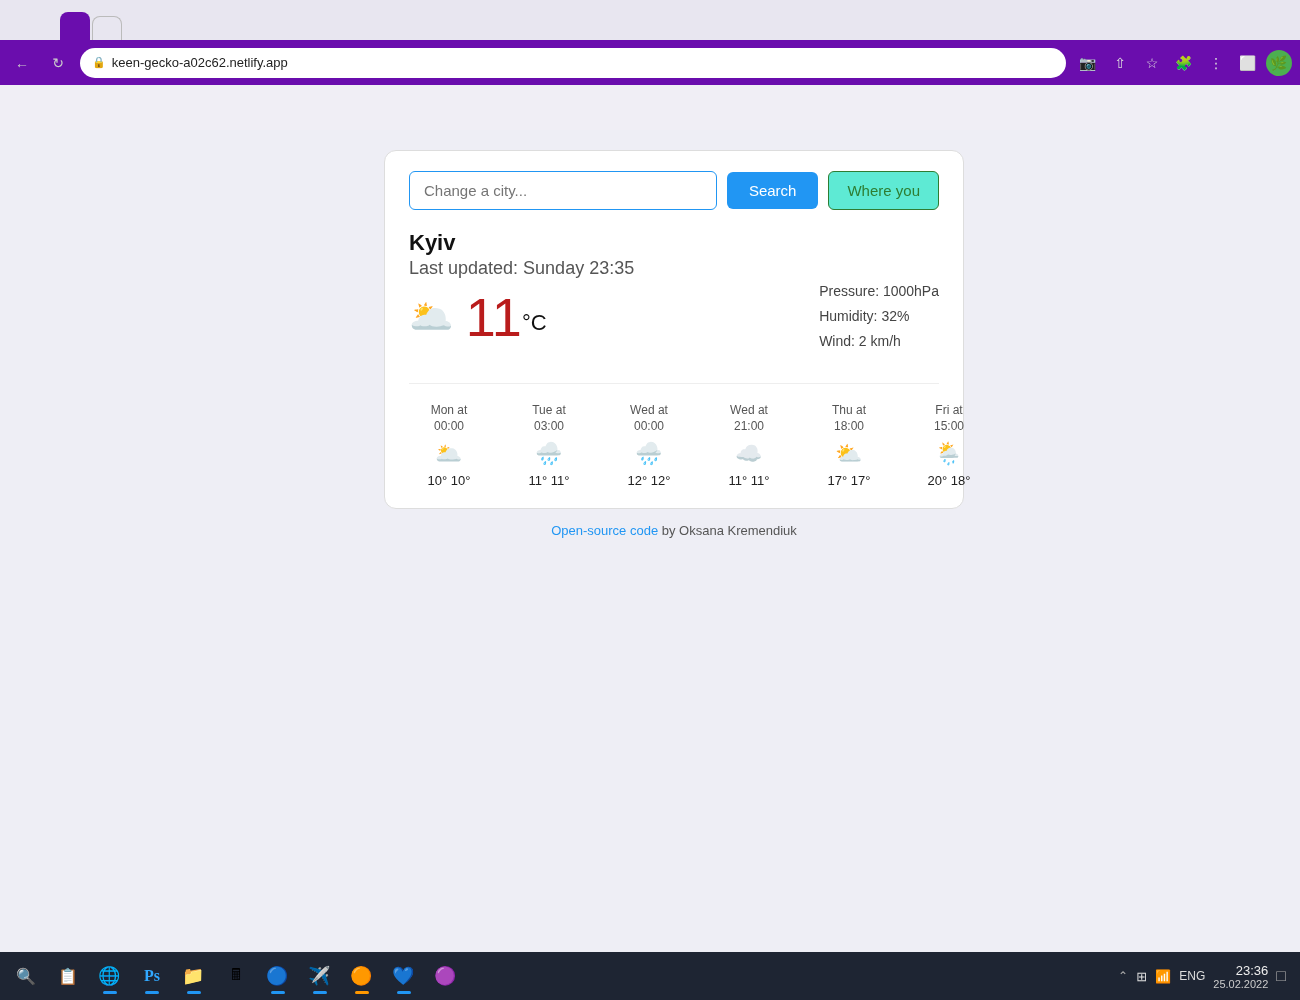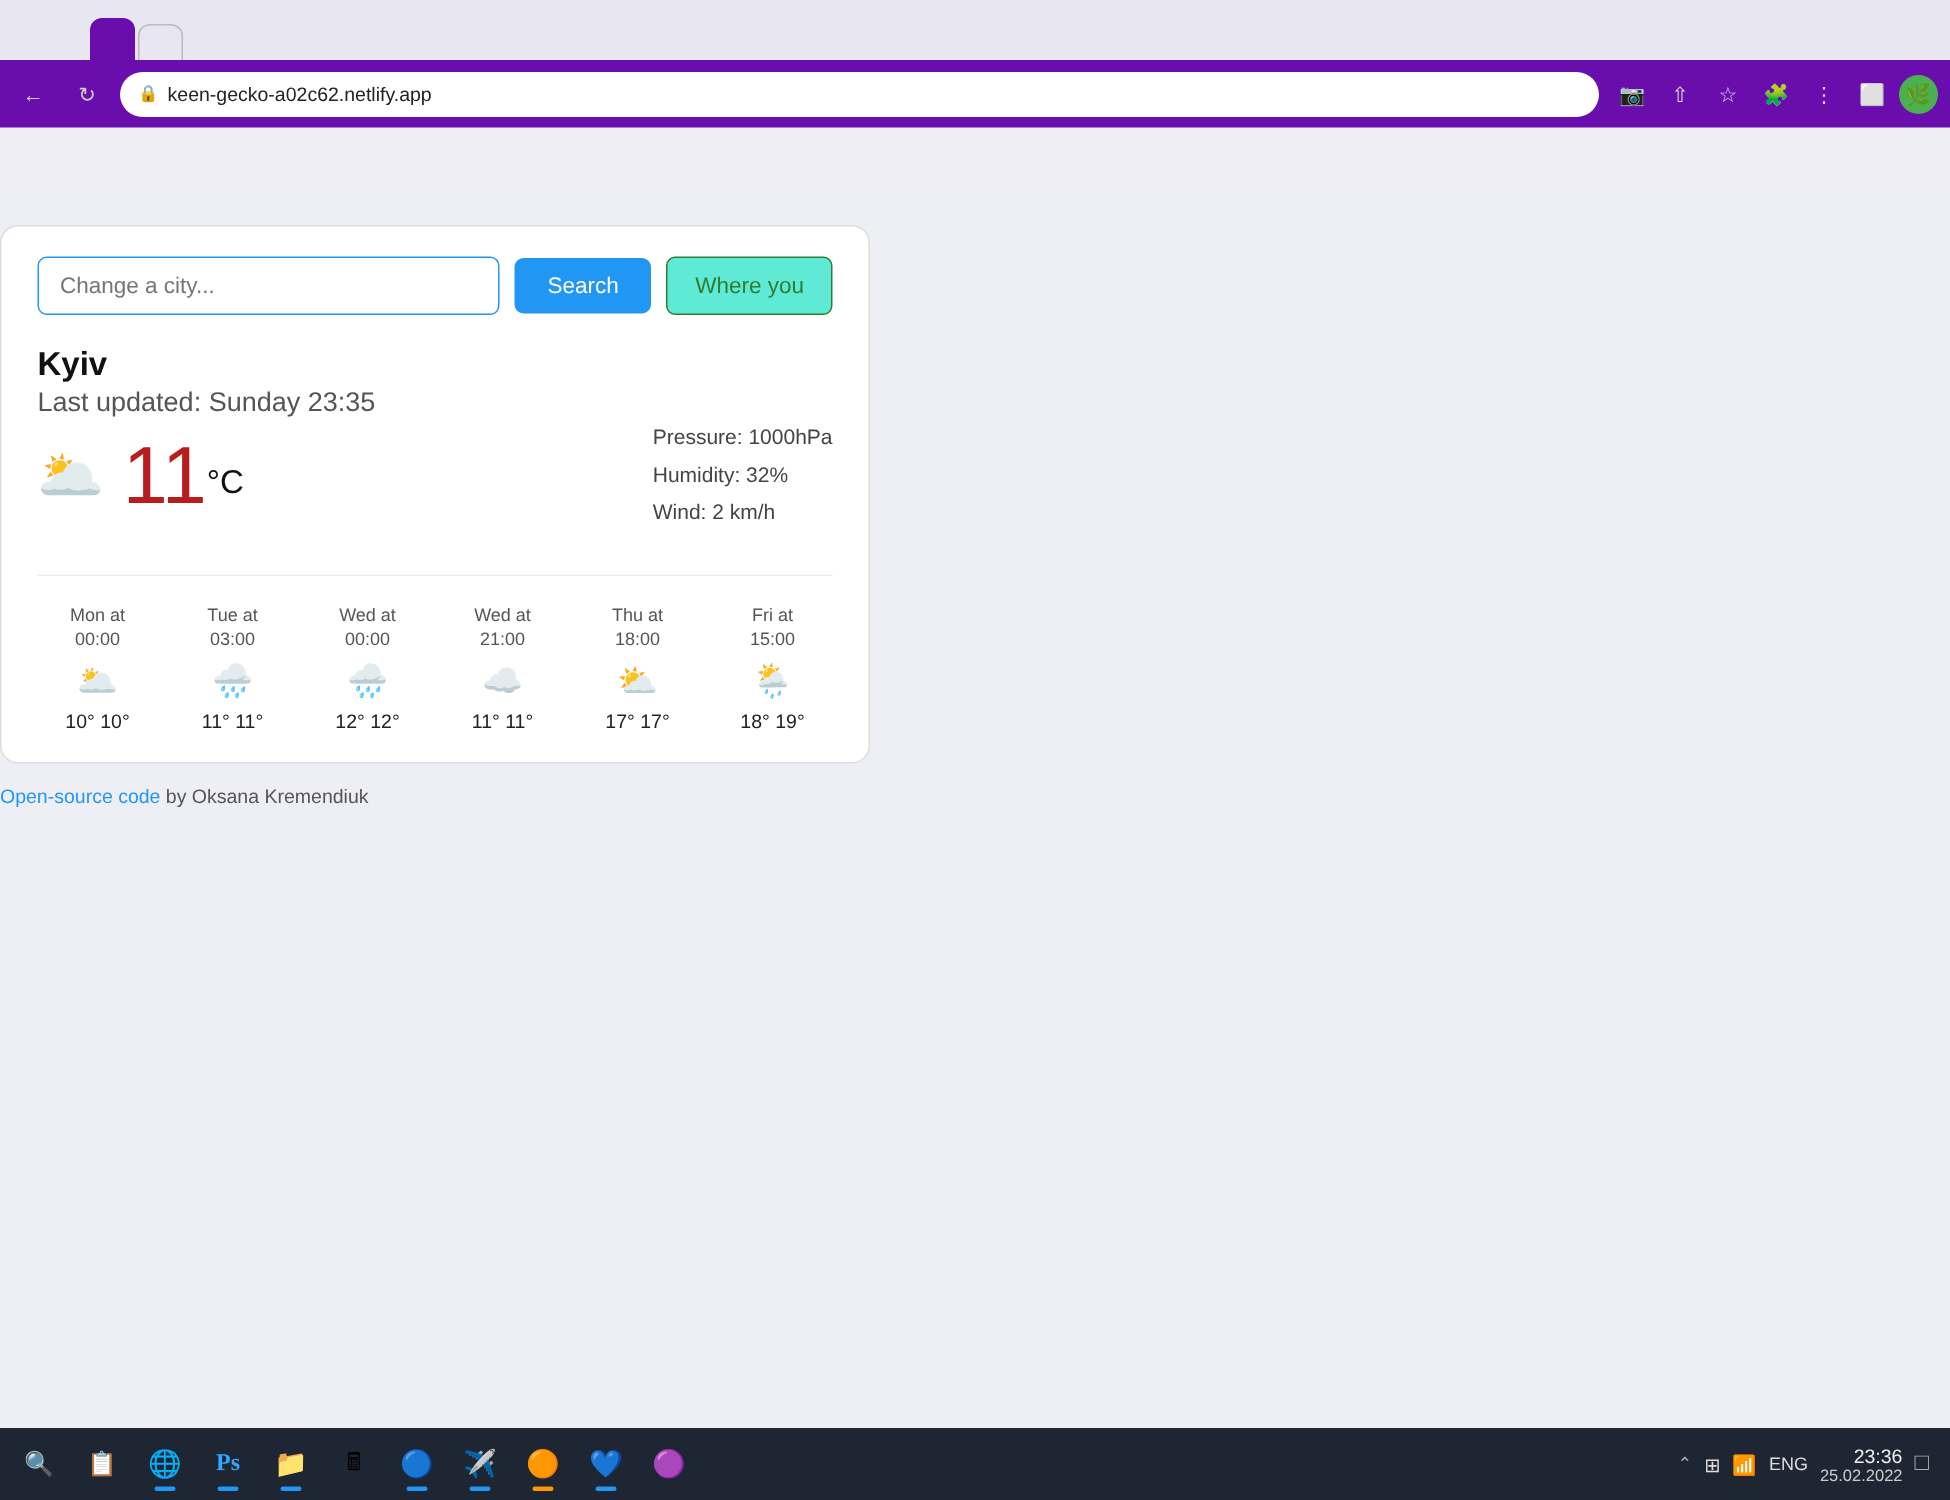--- a/index.html
+++ b/index.html
@@ -90,20 +90,22 @@
       overflow: hidden;
     }
 
     
     .browser-content {
       background: #eeeef5;
       height: calc(1000px - 130px - 48px);
       padding: 20px 0;
       display: flex;
       flex-direction: column;
+      align-items: center;
+      margin-left: 48px;
     }
 
     
     .weather-card {
       background: #fff;
       border-radius: 12px;
       border: 1px solid #ddd;
       width: 580px;
       padding: 20px 24px;
     }
@@ -194,20 +196,21 @@
       color: #444;
       line-height: 1.8;
     }
 
     
     .forecast-row {
       display: flex;
       justify-content: space-between;
       border-top: 1px solid #eee;
       padding-top: 18px;
+      gap: 20px;
     }
     .forecast-item {
       display: flex;
       flex-direction: column;
       align-items: center;
       gap: 6px;
       min-width: 80px;
     }
     .forecast-label {
       font-size: 12px;
@@ -377,21 +380,21 @@
 
       <div class="forecast-item">
         <div class="forecast-label">Thu at<br>18:00</div>
         <div class="forecast-icon">⛅</div>
         <div class="forecast-temp">17° 17°</div>
       </div>
 
       <div class="forecast-item">
         <div class="forecast-label">Fri at<br>15:00</div>
         <div class="forecast-icon">🌦️</div>
-        <div class="forecast-temp">18° 19°</div>
+        <div class="forecast-temp">20° 18°</div>
       </div>
     </div>
   </div>
 
   <div class="footer-text">
     <a class="footer-link">Open-source code</a><span> by Oksana Kremendiuk</span>
   </div>
 </div>
 
 <div class="taskbar">

